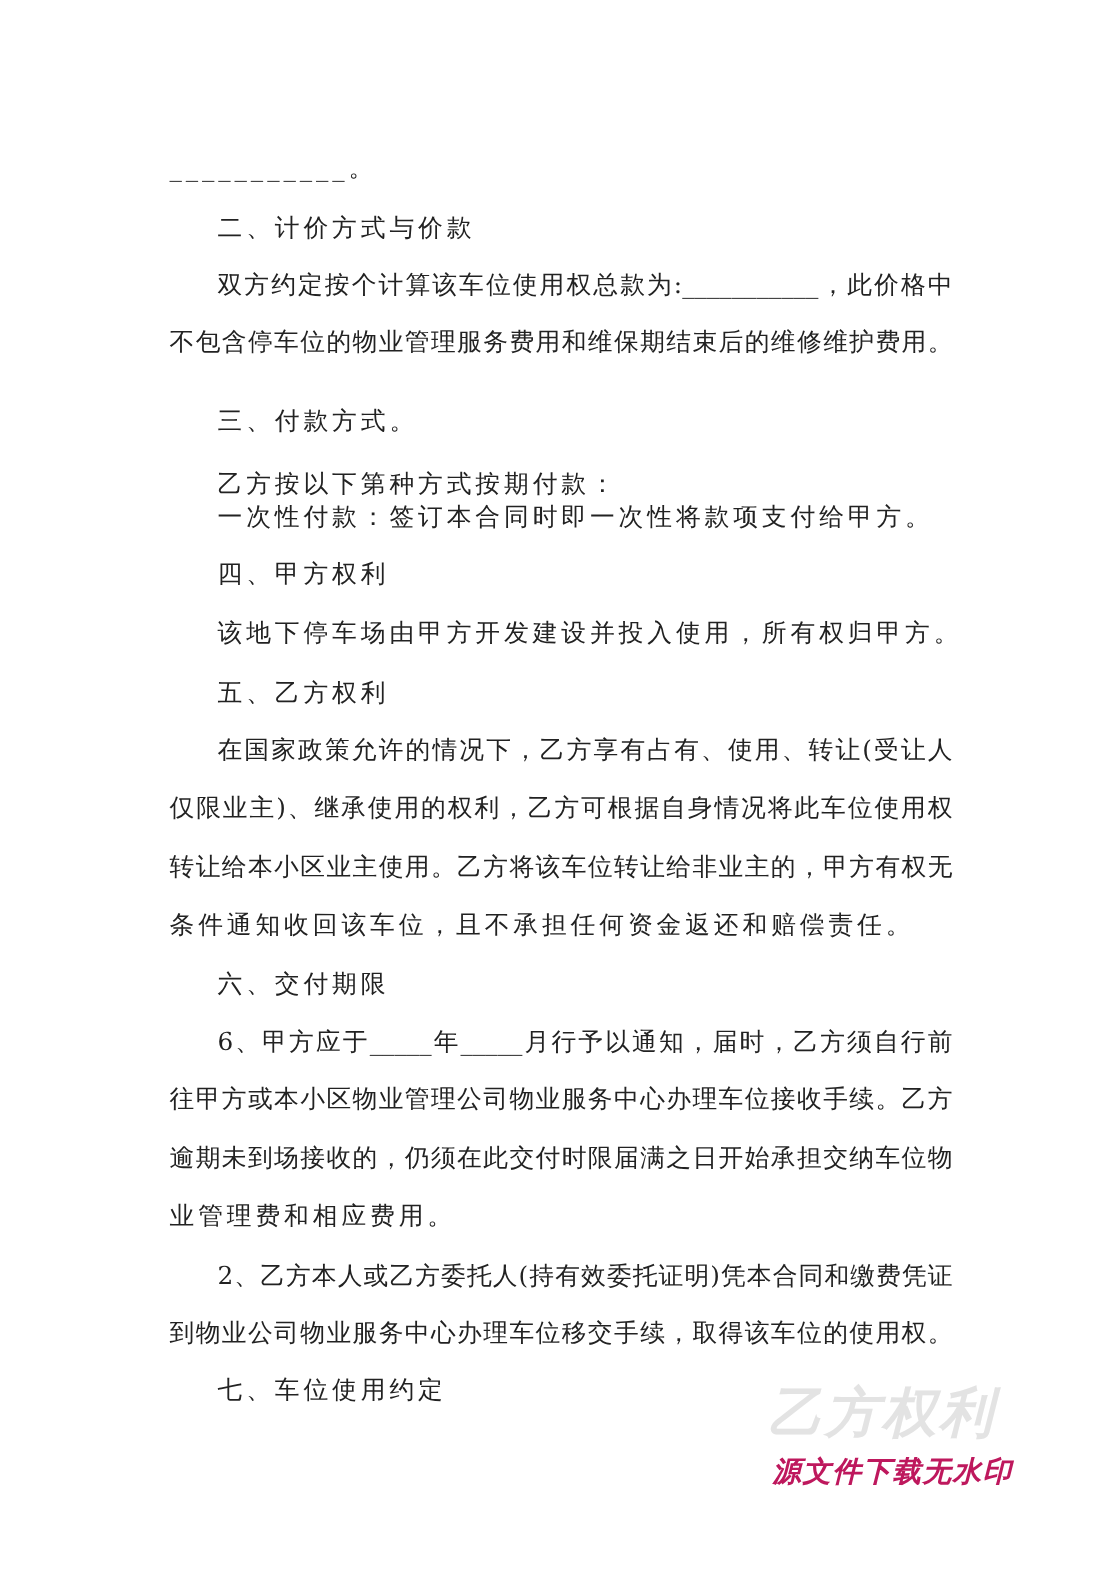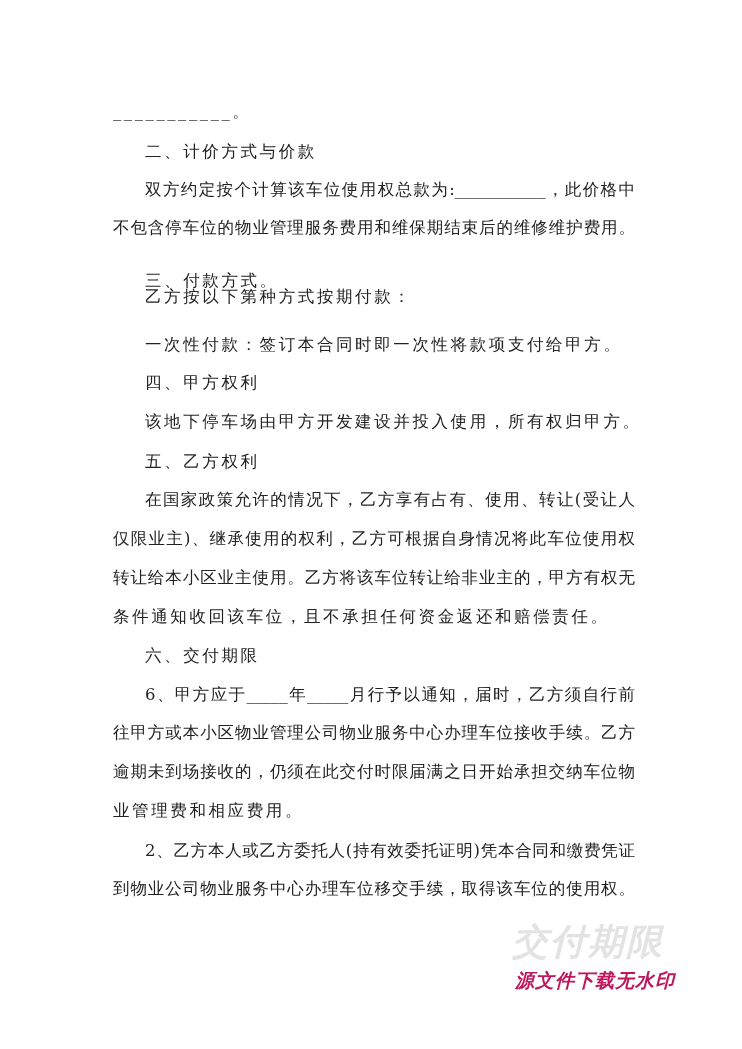--- a/index.html
+++ b/index.html
@@ -31,32 +31,33 @@
 </style>
 </head>
 <body>
 
 <div class="page">
   <div class="line" style="top:101px;">___________。</div>
   <div class="line indent" style="top:141px;">二、计价方式与价款</div>
   <div class="line indent just" style="top:179px;">双方约定按个计算该车位使用权总款为:___________，此价格中</div>
   <div class="line just" style="top:217px;">不包含停车位的物业管理服务费用和维保期结束后的维修维护费用。</div>
   <div class="line indent" style="top:257px;margin-top:13px;">三、付款方式。</div>
-  <div class="line indent" style="top:286px;">乙方按以下第种方式按期付款：</div>
+  <div class="line indent" style="top:313px;font-family:Liberation Mono, monospace;">乙方按以下第种方式按期付款：</div>
   <div class="line indent" style="top:334px;">一次性付款：签订本合同时即一次性将款项支付给甲方。</div>
   <div class="line indent" style="top:372px;">四、甲方权利</div>
   <div class="line indent" style="top:451px;">五、乙方权利</div>
   <div class="line indent" style="top:411px;">该地下停车场由甲方开发建设并投入使用，所有权归甲方。</div>
   <div class="line indent just" style="top:489px;">在国家政策允许的情况下，乙方享有占有、使用、转让(受让人</div>
   <div class="line just" style="top:528px;">仅限业主)、继承使用的权利，乙方可根据自身情况将此车位使用权</div>
   <div class="line just" style="top:567px;">转让给本小区业主使用。乙方将该车位转让给非业主的，甲方有权无</div>
   <div class="line" style="top:606px;">条件通知收回该车位，且不承担任何资金返还和赔偿责任。</div>
   <div class="line indent" style="top:645px;">六、交付期限</div>
   <div class="line indent just" style="top:684px;">6、甲方应于_____年_____月行予以通知，届时，乙方须自行前</div>
   <div class="line just" style="top:722px;">往甲方或本小区物业管理公司物业服务中心办理车位接收手续。乙方</div>
   <div class="line just" style="top:761px;">逾期未到场接收的，仍须在此交付时限届满之日开始承担交纳车位物</div>
   <div class="line" style="top:800px;">业管理费和相应费用。</div>
   <div class="line indent just" style="top:840px;">2、乙方本人或乙方委托人(持有效委托证明)凭本合同和缴费凭证</div>
   <div class="line just" style="top:878px;">到物业公司物业服务中心办理车位移交手续，取得该车位的使用权。</div>
+  <div class="line indent" style="top:916px;">七、车位使用约定</div>
 
-  <div class="wm1">交付期限</div>
+  <div class="wm1">乙方权利</div>
   <div class="wm2">源文件下载无水印</div>
 </div>
 
 </body></html>

